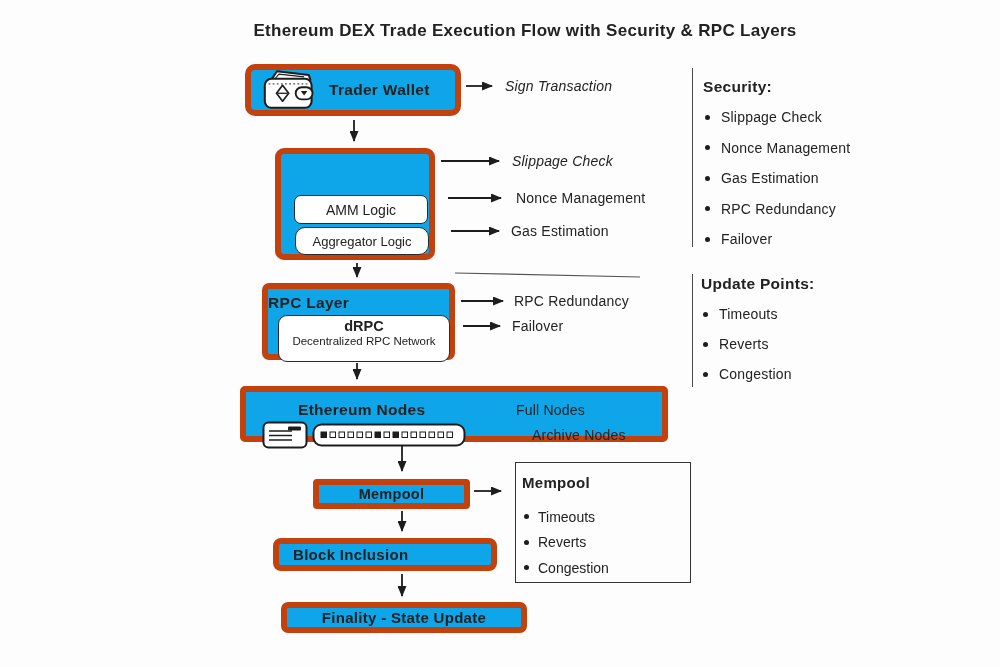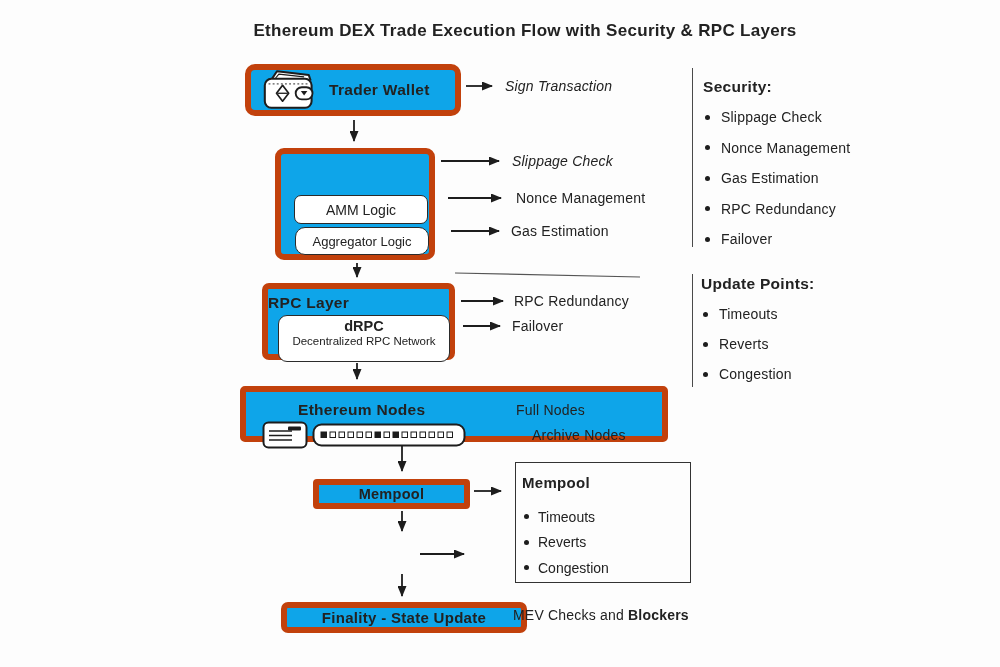--- a/index.html
+++ b/index.html
@@ -177,25 +177,25 @@
         <rect x="135" y="9" width="5.5" height="5.5"></rect>
       </g>
     </svg>
     <span class="in-label full-nodes">Full Nodes</span>
     <span class="in-label archive-nodes">Archive Nodes</span>
   </div>
 
   <div class="box mempool-box box-label">
     <span>Mempool</span>
   </div>
+  <div class="box block-box box-label">
+    <span>Block Inclusion</span>
+  </div>
   <div class="box finality-box box-label">
     <span>Finality - State Update</span>
-  </div>
-  <div class="abs mev">
-    <span>MEV Checks and </span><b>Blockers</b>
   </div>
 
   <div class="box mem-panel" style="border-radius:0;">
     <span class="panel-heading">Mempool</span>
     <ul>
       <li>
           <span class="dot"></span>
           <span>Timeouts</span>
         </li>
       <li>

